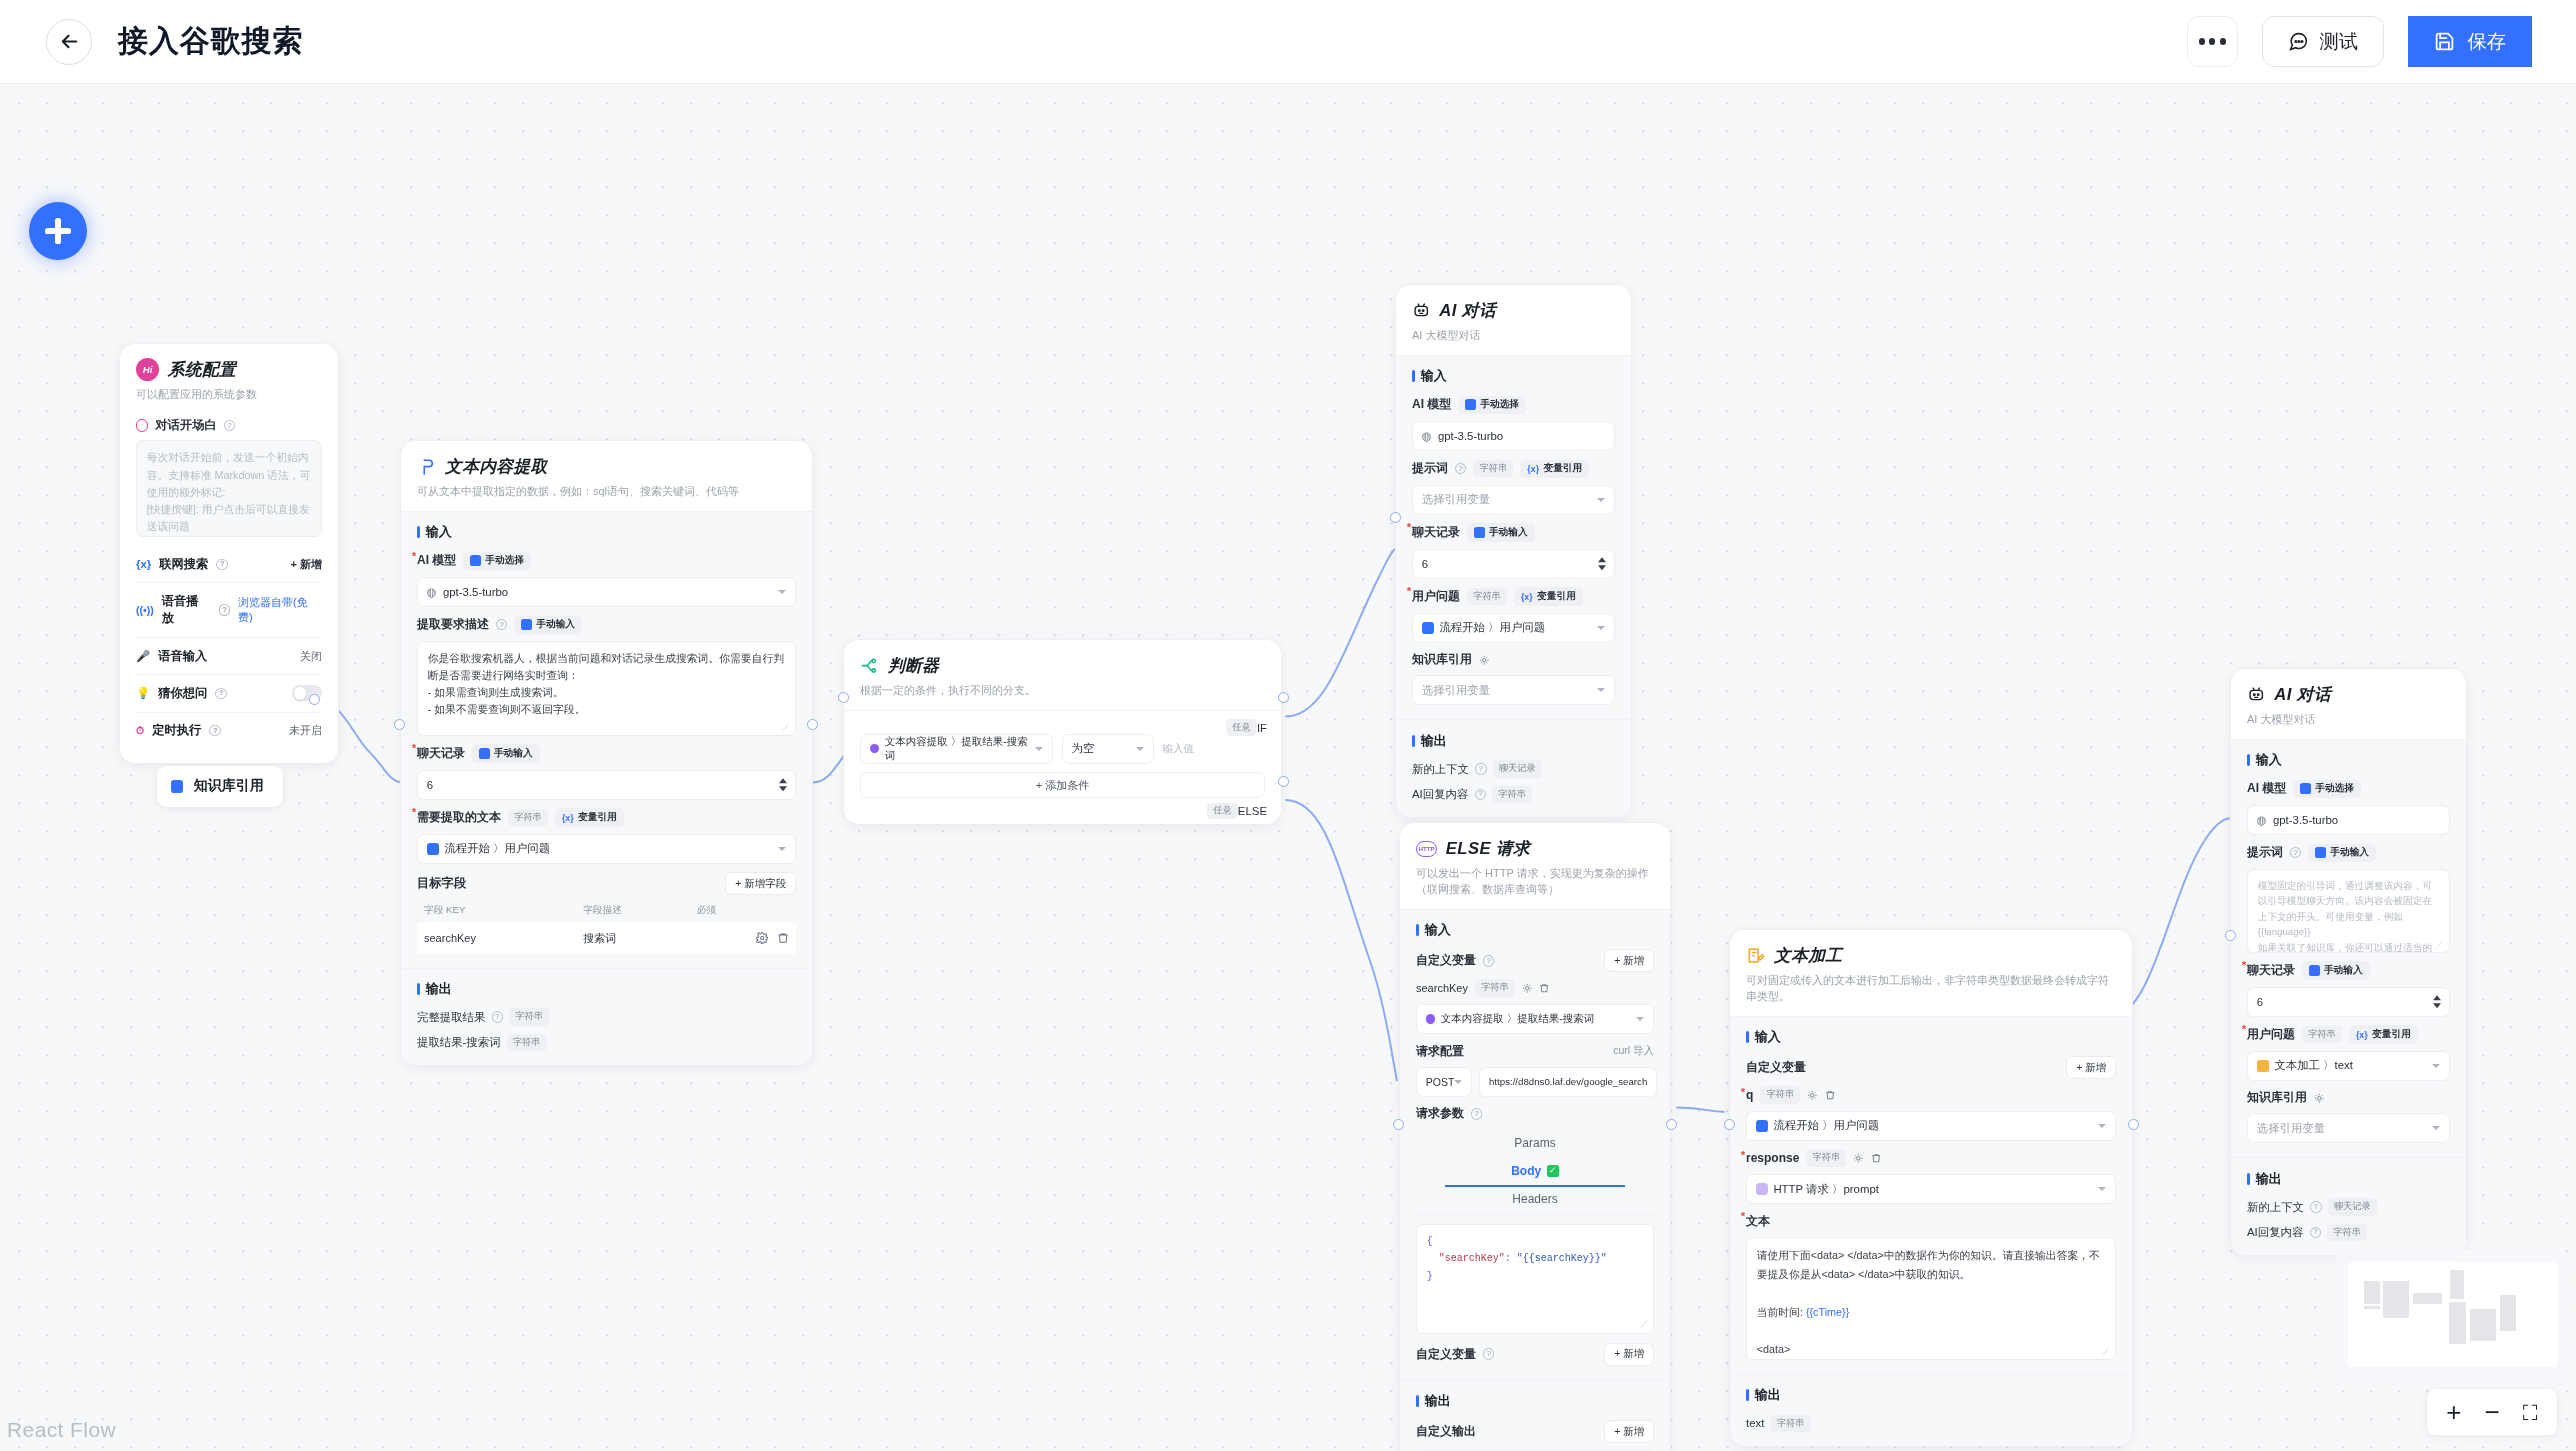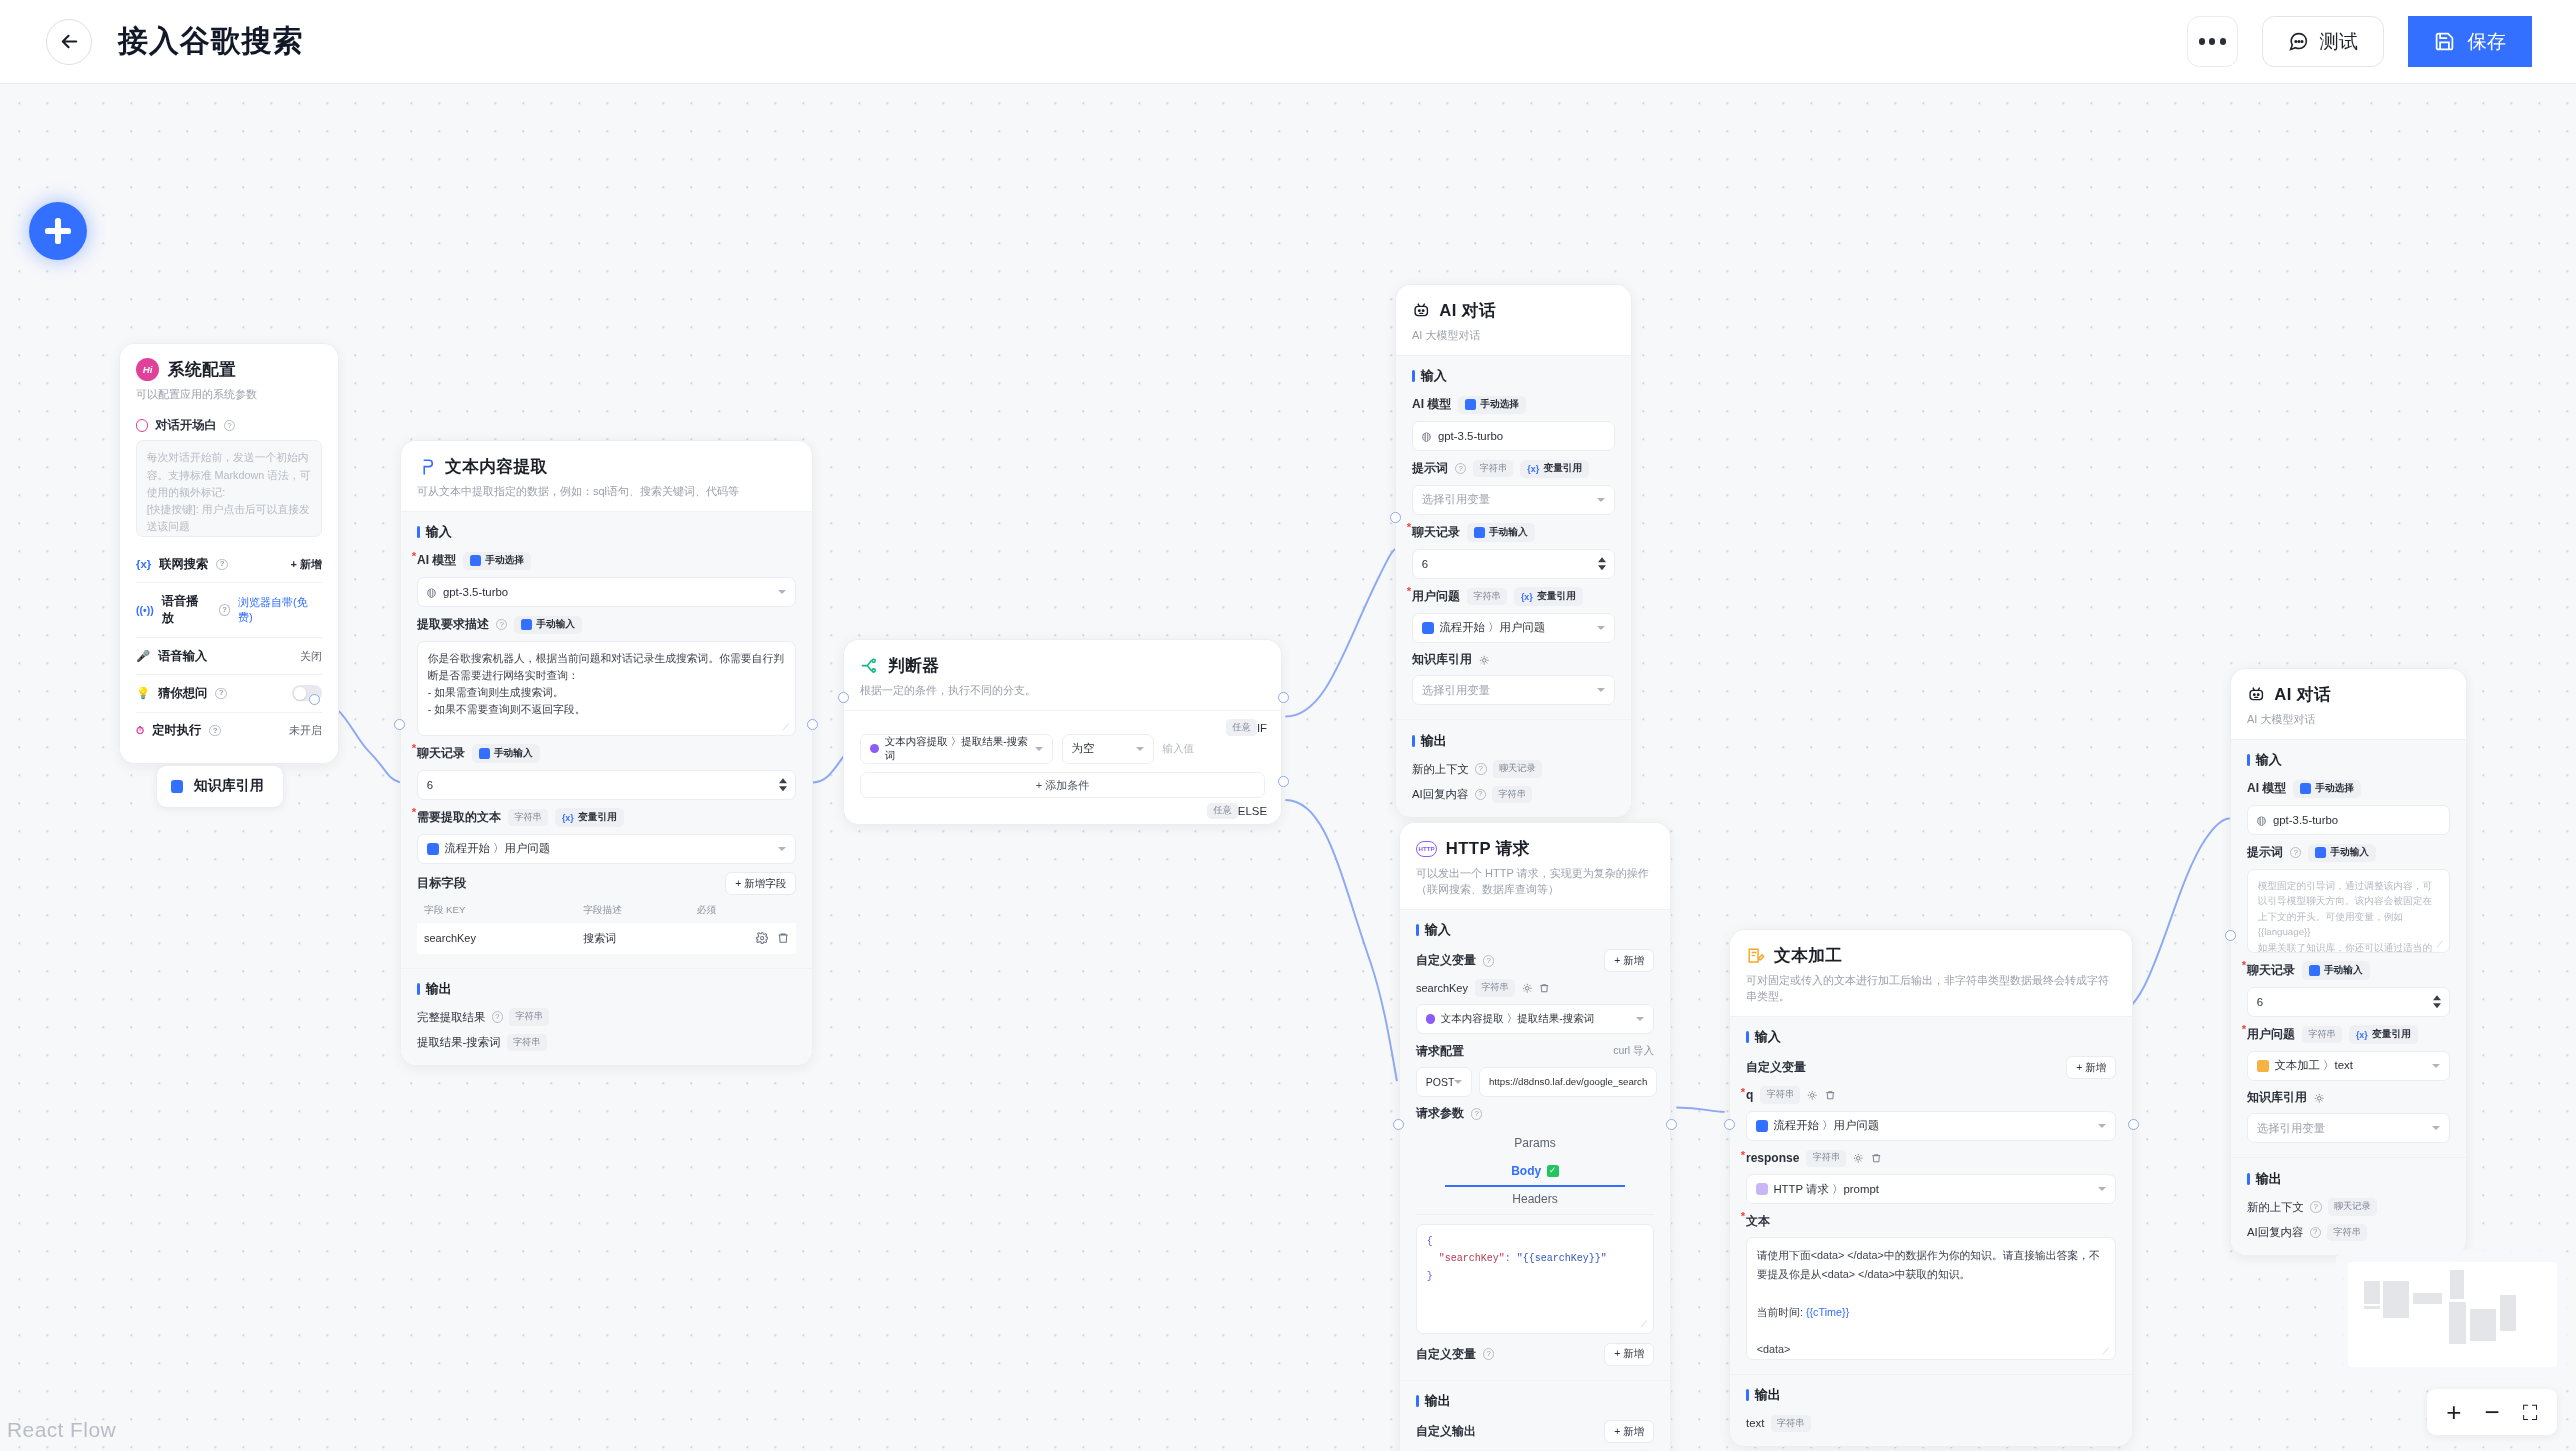--- a/index.html
+++ b/index.html
@@ -93,21 +93,21 @@
     position: absolute;
     background: #fff;
     border-radius: 16px;
     border: 0.9px solid #eceef2;
     box-shadow: 0 2.6px 12.3px rgba(19,24,36,.06);
     overflow: hidden;
     z-index: 10;
   }
   .node-head { padding: 14px 16px 10.5px 16px; background: #fff; }
   .node-title { display: flex; align-items: center; gap: 8.8px; }
-  .node-title .nm { font-size: 16.7px; font-weight: 700; color: #1b1f27; letter-spacing:0.4px;}
+  .node-title .nm { font-size: 16.7px; font-weight: 700; color: #1b1f27; letter-spacing:0.4px;font-style:italic;}
   .node-desc { margin-top: 6.2px; font-size: 11px; color: #9aa0ab; line-height: 1.45; }
 
   .sect { background: #f7f8fa; padding: 11.4px 16px 14px 16px; border-top: 0.9px solid #f0f1f4; }
   .sect.white { background: #fff; }
   .sect-title {
     display:flex; align-items:center; gap:6.2px;
     font-size: 13px; font-weight: 700; color: #1b1f27; margin-bottom: 10.5px;
   }
   .sect-title:before {
     content:""; width: 2.6px; height: 12.3px; background:#3370ff; border-radius: 1.8px; display:block;
@@ -638,21 +638,21 @@
         <span class="tag">字符串</span>
       </div>
     </div>
   </div>
   <div class="handle" style="left:1390px; top:428px;"></div>
 
   <div class="node" style="left:1399px; top:738px; width:272px;">
     <div class="node-head">
       <div class="node-title">
         <span style="width:21px;height:16px;border-radius:8px;border:1.3px solid #8b5cf6;display:flex;align-items:center;justify-content:center;font-size:6.2px;color:#8b5cf6;font-weight:700">HTTP</span>
-        <span class="nm">HTTP 请求</span>
+        <span class="nm">ELSE 请求</span>
       </div>
       <div class="node-desc">可以发出一个 HTTP 请求，实现更为复杂的操作（联网搜索、数据库查询等）</div>
     </div>
     <div class="sect">
       <div class="sect-title">输入</div>
       <div class="row">
         <span class="lab">自定义变量</span>
         <span class="q">?</span>
         <span class="addbtn">+ 新增</span>
       </div>

